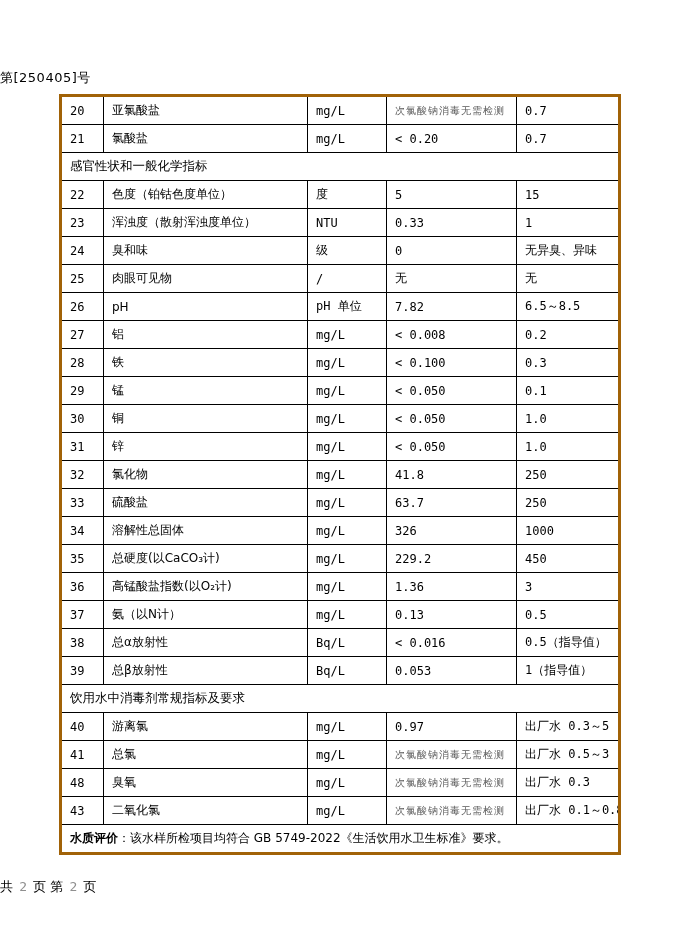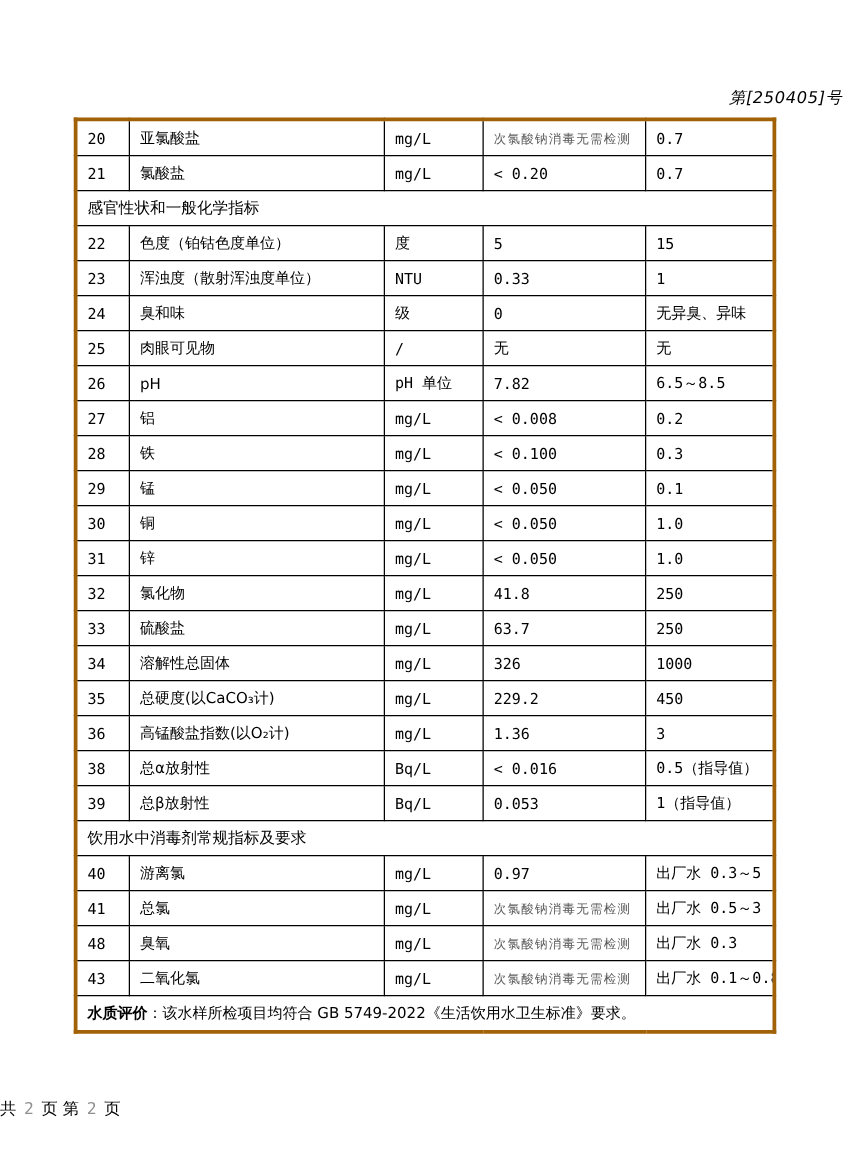--- a/index.html
+++ b/index.html
@@ -12,24 +12,23 @@
     height: 930px;
     position: relative;
     font-family: "DejaVu Sans", sans-serif;
     color: #000000;
   }
   .doc-title {
     position: absolute;
     top: 69px;
     left: 0;
     width: 100%;
-    text-align: right;
+    text-align: left;
     font-size: 13px;
     letter-spacing: 0.5px;
-    font-style: italic;
   }
   table.report-table {
     position: absolute;
     top: 94px;
     left: 59px;
     width: 559px;
     table-layout: fixed;
     border-collapse: collapse;
     border: 3px solid #a16207;
     font-size: 12px;
@@ -206,20 +205,27 @@
           <td class="c-limit">450</td>
         </tr>
         <tr>
           <td class="c-no">36</td>
           <td class="c-item">高锰酸盐指数(以O₂计)</td>
           <td class="c-unit">mg/L</td>
           <td class="c-result">1.36</td>
           <td class="c-limit">3</td>
         </tr>
         <tr>
+          <td class="c-no">37</td>
+          <td class="c-item">氨（以N计）</td>
+          <td class="c-unit">mg/L</td>
+          <td class="c-result">0.13</td>
+          <td class="c-limit">0.5</td>
+        </tr>
+        <tr>
           <td class="c-no">38</td>
           <td class="c-item">总α放射性</td>
           <td class="c-unit">Bq/L</td>
           <td class="c-result">&lt; 0.016</td>
           <td class="c-limit">0.5（指导值）</td>
         </tr>
         <tr>
           <td class="c-no">39</td>
           <td class="c-item">总β放射性</td>
           <td class="c-unit">Bq/L</td>

